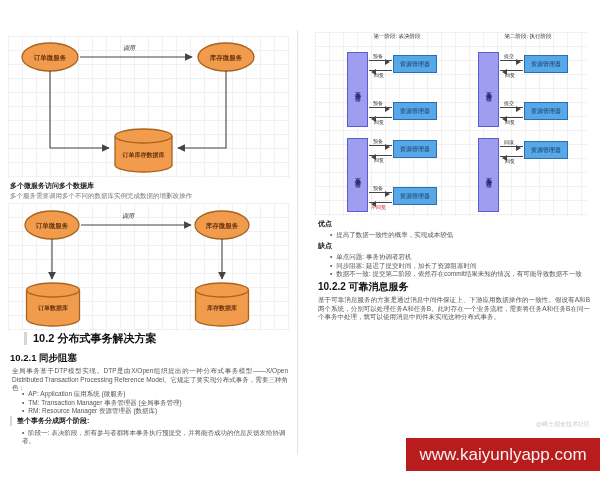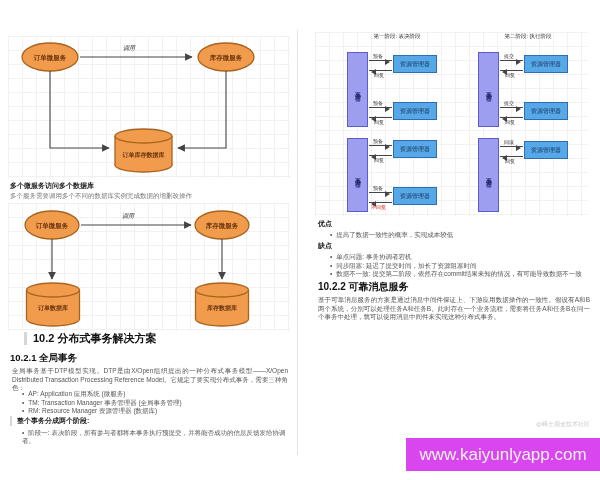--- a/index.html
+++ b/index.html
@@ -7,21 +7,21 @@
           font-family:"Liberation Sans","DejaVu Sans",sans-serif;color:#444;}
   .abs{position:absolute;}
   
   .grid{position:absolute;background-image:linear-gradient(#f1f1f1 1px,transparent 1px),
         linear-gradient(90deg,#f1f1f1 1px,transparent 1px);background-size:14px 14px;}
   
   .divider{position:absolute;left:297px;top:30px;width:1px;height:425px;background:#e3e3e3;}
   
   .banner{position:absolute;background:#4a4a4c;color:#f2f2f2;overflow:hidden;}
   .banner.top{left:10px;top:9px;width:127px;height:24px;font-size:14px;line-height:24px;padding-left:9px;letter-spacing:.5px;}
-  .banner.bottom{left:406px;top:438px;width:194px;height:33px;font-size:17px;line-height:33px;text-align:center;background:#d946ef;}
+  .banner.bottom{left:406px;top:438px;width:194px;height:33px;font-size:17px;line-height:33px;text-align:center;background:#b91c1c;}
   .jj-watermark{position:absolute;left:485px;top:420px;width:105px;font-size:6px;color:#c9c9c9;text-align:right;}
   
   .b-line{position:absolute;font-size:7px;font-weight:bold;color:#222;}
   .g-line{position:absolute;font-size:6.5px;color:#777;}
   .h2{position:absolute;font-size:11px;font-weight:bold;color:#111;border-left:3px solid #d6d6d6;padding-left:6px;line-height:13px;}
   .h3{position:absolute;font-size:9.5px;font-weight:bold;color:#111;}
   .para{position:absolute;font-size:6.5px;line-height:1.32;color:#555;text-align:justify;}
   .list{position:absolute;font-size:6.5px;color:#555;}
   .bi{line-height:1.18;margin-bottom:1px;}
   .bi::before{content:"•";margin-right:4px;color:#555;}
@@ -115,21 +115,21 @@
         <ellipse class="node" cx="214" cy="116" rx="26.5" ry="7"></ellipse>
         <rect class="nodefill" x="187.5" y="87" width="53" height="29"></rect>
         <line class="nodestroke" x1="187.5" y1="87" x2="187.5" y2="116"></line>
         <line class="nodestroke" x1="240.5" y1="87" x2="240.5" y2="116"></line>
         <ellipse class="node" cx="214" cy="87" rx="26.5" ry="7"></ellipse>
         <text class="nlabel small" x="214" y="107">库存数据库</text>
       </g>
     </svg>
 
     <div class="h2" style="left:8px;top:332px;margin-left:16px;">10.2 分布式事务解决方案</div>
-    <div class="h3" style="left:10px;top:352px;">10.2.1 全局事务</div>
+    <div class="h3" style="left:10px;top:352px;">10.2.1 同步阻塞</div>
     <div class="para" style="left:12px;top:367px;width:276px;">全局事务基于DTP模型实现。DTP是由X/Open组织提出的一种分布式事务模型——X/Open Distributed Transaction Processing Reference Model。它规定了要实现分布式事务，需要三种角色：</div>
 
     <div class="list" style="left:22px;top:390px;width:266px;">
       <div class="bi">AP: Application 应用系统 (微服务)</div>
       <div class="bi">TM: Transaction Manager 事务管理器 (全局事务管理)</div>
       <div class="bi">RM: Resource Manager 资源管理器 (数据库)</div>
     </div>
 
     <div class="bold-bar" style="left:10px;top:416px;">整个事务分成两个阶段:</div>
     <div class="list" style="left:22px;top:429px;width:266px;">

